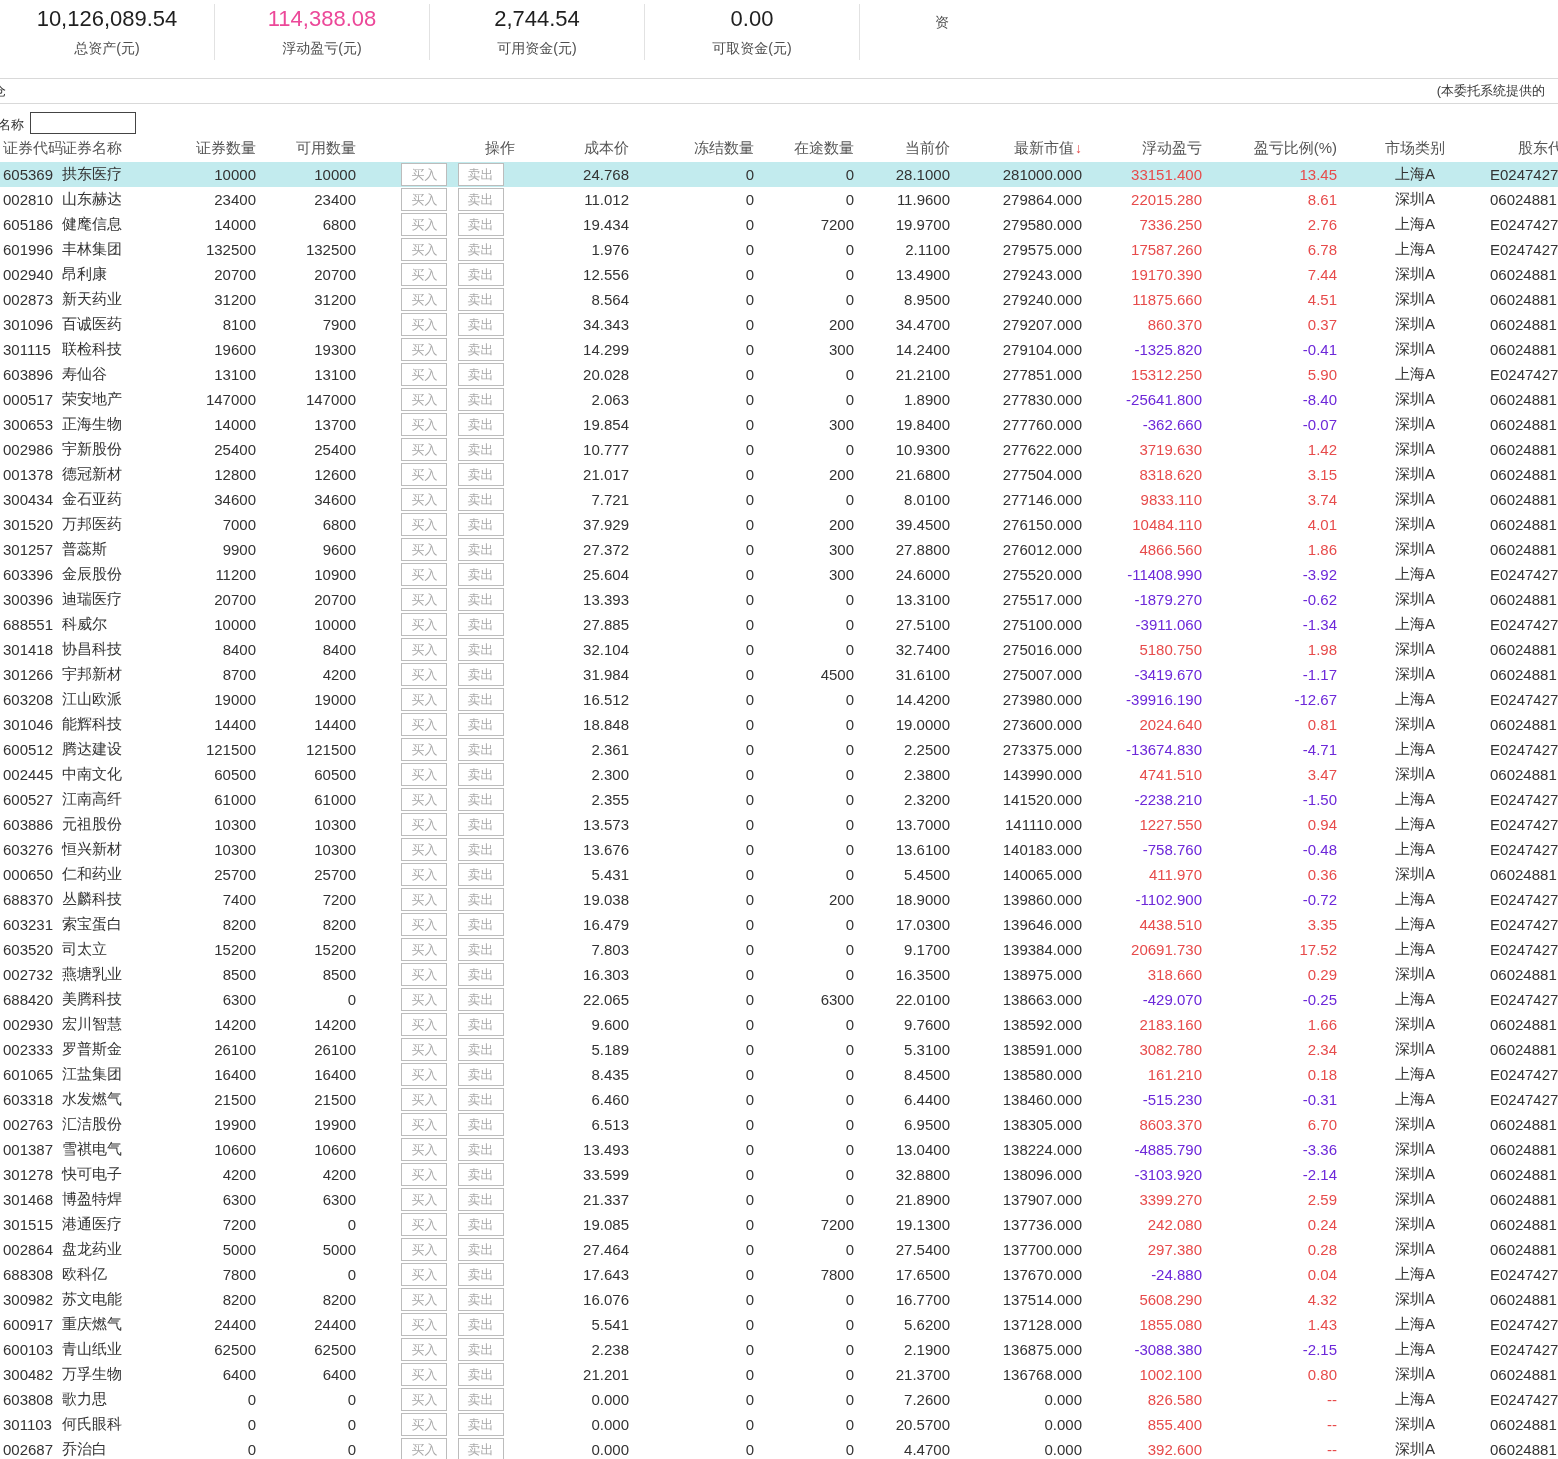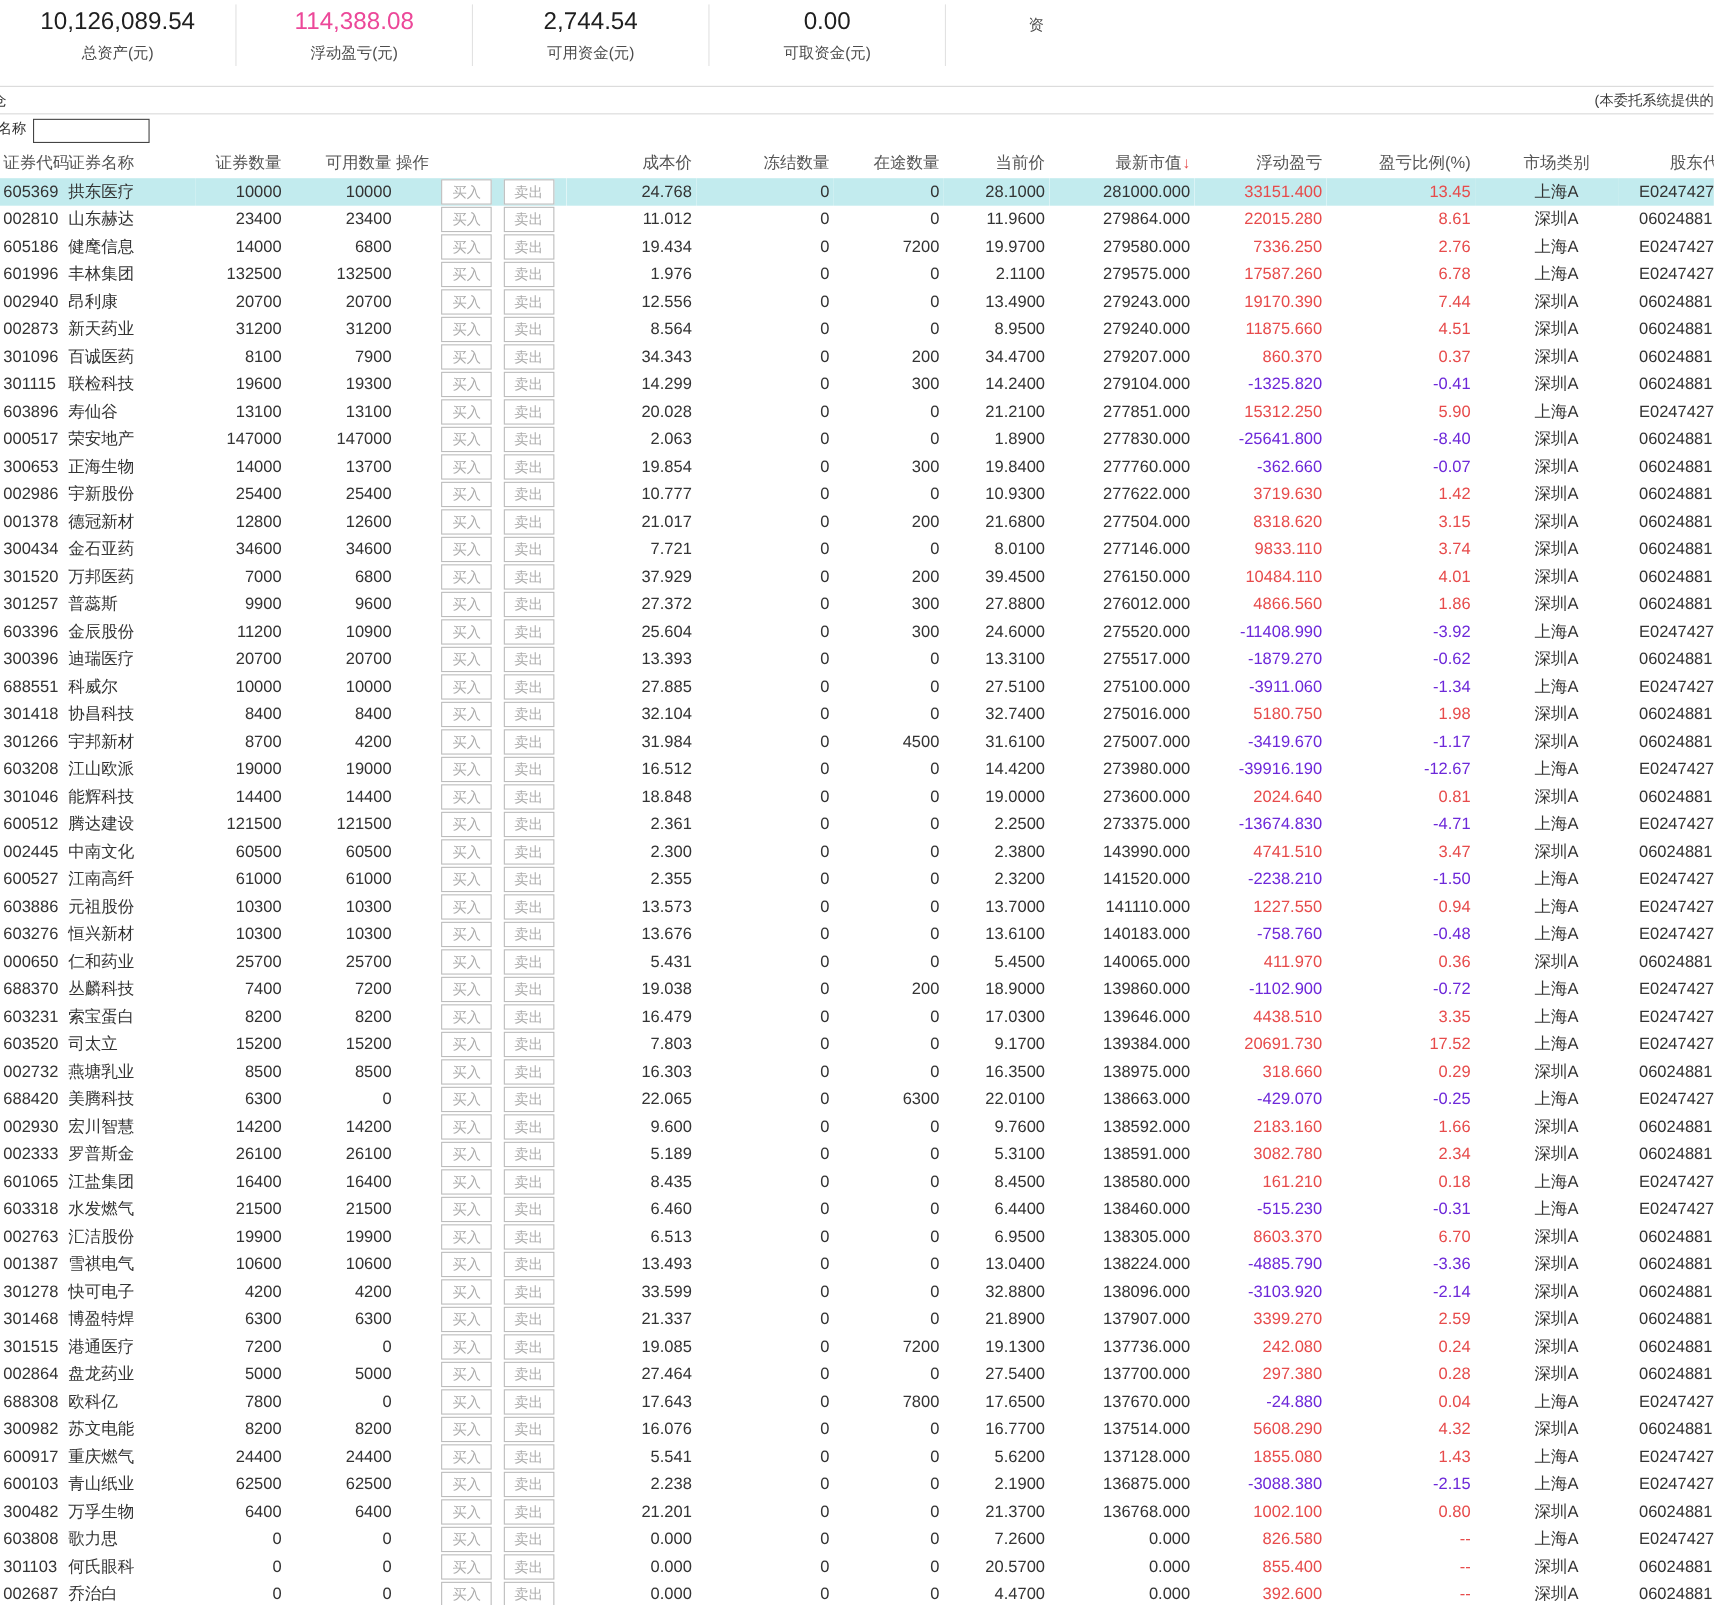--- a/index.html
+++ b/index.html
@@ -21,23 +21,23 @@
   .scol.wlast .sl{text-align:left;padding-left:75px;}
   
   .toolbar{
     position:absolute;left:0;top:78px;width:100%;height:26px;
     border-top:1px solid #d9d9d9;border-bottom:1px solid #d9d9d9;
     background:#fff;box-sizing:border-box;
     display:flex;align-items:center;justify-content:space-between;
     font-size:13px;color:#333;overflow:hidden;
   }
   .toolbar .tab-partial{margin-left:-7px;white-space:nowrap;}
-  .toolbar .notice{white-space:nowrap;margin-right:0;color:#3a3a3a;}
+  .toolbar .notice{white-space:nowrap;margin-right:13px;color:#3a3a3a;}
   
-  .filter{position:absolute;left:0;top:108px;height:26px;display:flex;align-items:flex-start;font-size:13px;color:#333;}
+  .filter{position:absolute;left:0;top:108px;height:26px;display:flex;align-items:flex-end;font-size:13px;color:#333;}
   .filter .flabel{margin-left:-2px;white-space:nowrap;}
   .filter input{
     width:98px;height:20px;margin-left:6px;border:1px solid #444;background:#fff;
     font-size:13px;padding:0 3px;outline:none;box-sizing:content-box;
   }
   
   .tablewrap{position:absolute;left:0;top:134px;width:1558px;overflow:visible;}
   table{border-collapse:collapse;table-layout:fixed;width:1671px;}
   thead th{
     height:28px;font-weight:normal;font-size:15px;color:#555;
@@ -120,21 +120,21 @@
         <col style="width:135px">
       <col style="width:130px">
         <col style="width:200px">
     </colgroup>
     <thead>
       <tr>
         <th class="c-code">证券代码</th>
         <th class="c-name">证券名称</th>
         <th class="c-num">证券数量</th>
         <th class="c-num">可用数量</th>
-        <th class="c-op" style="text-align:left;padding-left:0;">操作</th>
+        <th class="c-op" style="text-align:right;padding-left:0;">操作</th>
         <th class="c-num">成本价</th>
         <th class="c-num">冻结数量</th>
         <th class="c-num">在途数量</th>
         <th class="c-num">当前价</th>
         <th class="c-num"><span>最新市值</span><span class="sort-arrow">↓</span></th>
         <th class="c-num">浮动盈亏</th>
         <th class="c-num">盈亏比例(%)</th>
         <th class="c-market" style="padding-left:18px;margin-top:12px;">市场类别</th>
         <th class="c-holder">股东代码</th>
       </tr>

